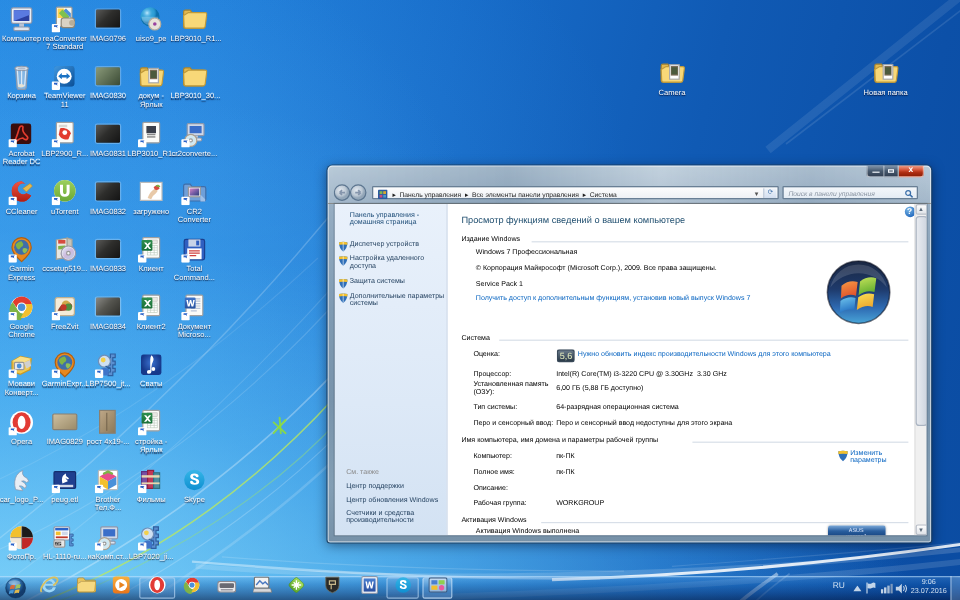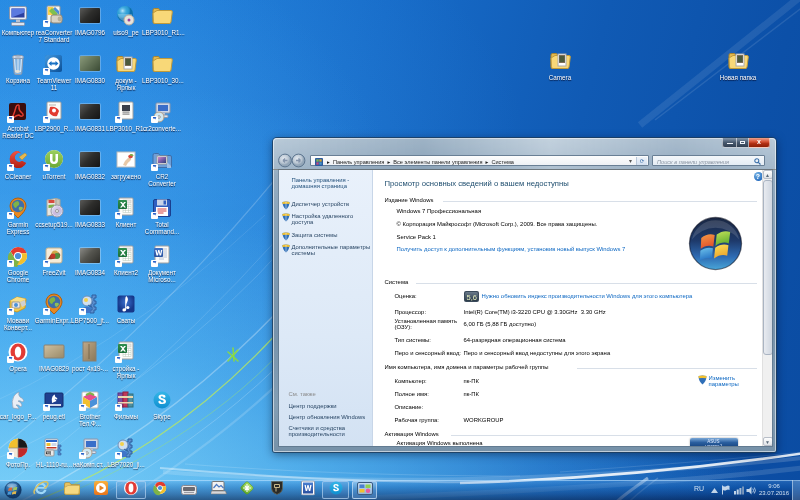--- a/index.html
+++ b/index.html
@@ -731,21 +731,21 @@
             <path d="M4,0.6 L4,8.2" stroke="#fff" stroke-width=".5"></path>
           </svg>
         </div>
 <div style="position:absolute;left:13px;top:74px;width:84px;color:#1f3d5c">Дополнительные параметры системы</div>
 <div style="position:absolute;left:10px;top:221px;color:#8a8a8a">См. также</div>
 <div style="position:absolute;left:10px;top:233px;color:#1f3d5c">Центр поддержки</div>
 <div style="position:absolute;left:10px;top:244px;color:#1f3d5c">Центр обновления Windows</div>
 <div style="position:absolute;left:10px;top:255px;width:80px;color:#1f3d5c">Счетчики и средства производительности</div>
       </div>
 
-<div style="position:absolute;left:106px;top:9px;font-size:7.7px;color:#1e4d6e">Просмотр основных сведений о вашем недоступны</div>
+<div style="position:absolute;left:106px;top:9px;font-size:7.7px;color:#1e4d6e">Просмотр функциям сведений о вашем компьютере</div>
 <div style="position:absolute;left:106px;top:27px;color:#000">Издание Windows</div>
       <div style="position:absolute;left:164px;top:31px;width:314px;height:1px;background:#d8dfe8"></div>
 <div style="position:absolute;left:118px;top:38px;color:#000">Windows 7 Профессиональная</div>
 <div style="position:absolute;left:118px;top:51px;color:#000">© Корпорация Майкрософт (Microsoft Corp.), 2009. Все права защищены.</div>
 <div style="position:absolute;left:118px;top:64px;color:#000">Service Pack 1</div>
 <div style="position:absolute;left:118px;top:76px;color:#0a66c2">Получить доступ к дополнительным функциям, установив новый выпуск Windows 7</div>
 <svg width="55" height="55" viewBox="0 0 56 56" style="position:absolute;left:409px;top:46px">
 <defs>
 <linearGradient id="ob" x1="0" y1="0" x2="0" y2="1">
             <stop offset="0" stop-color="#1a2742"></stop>

